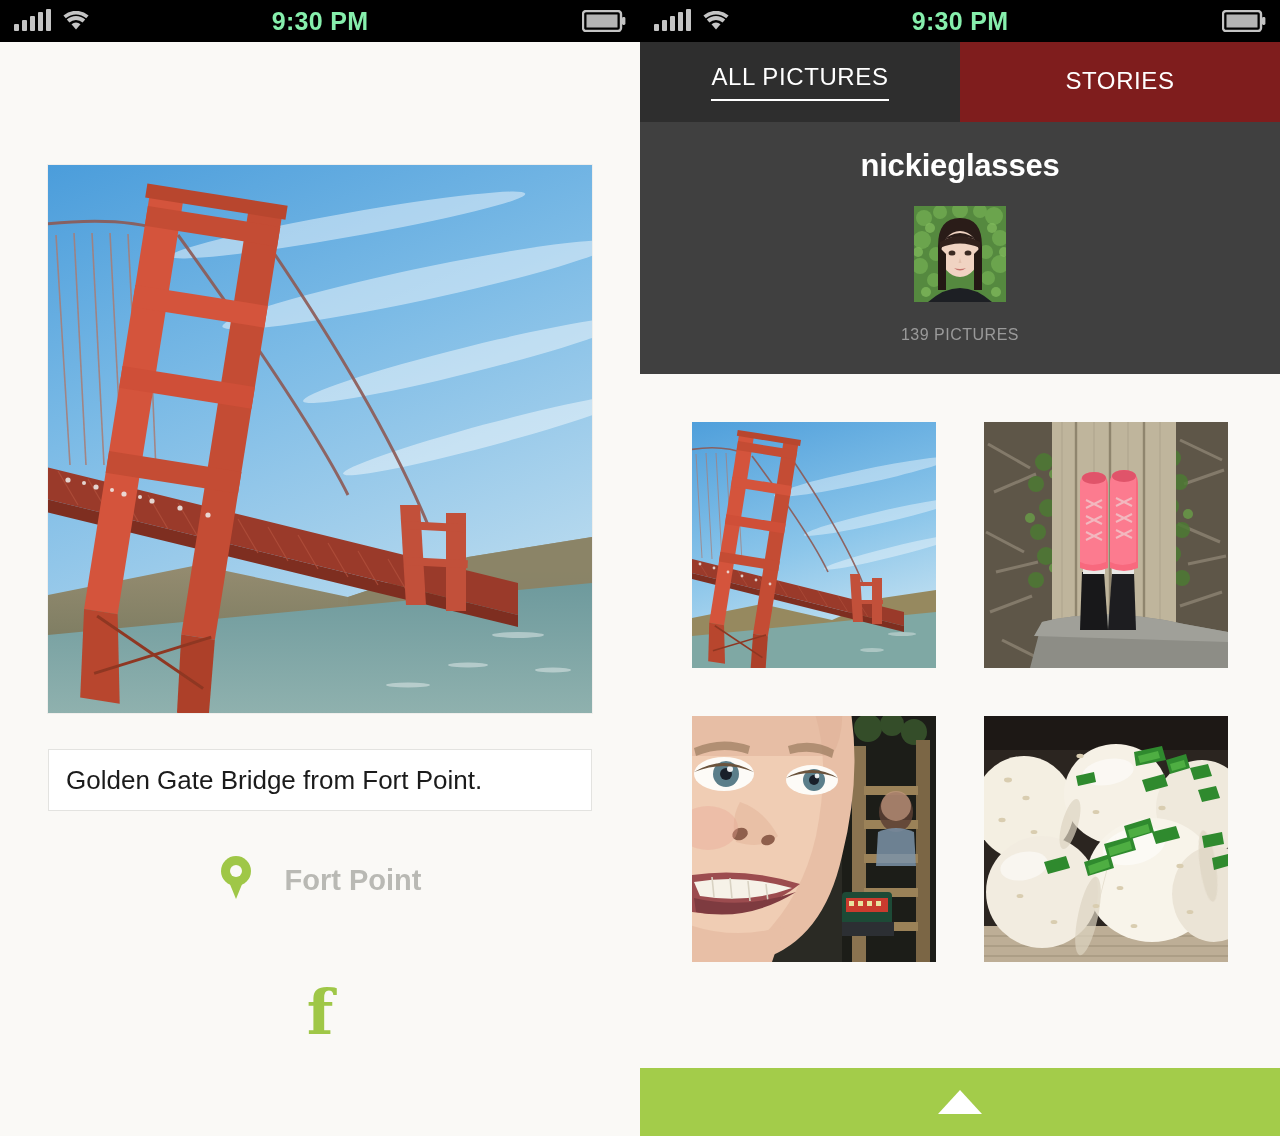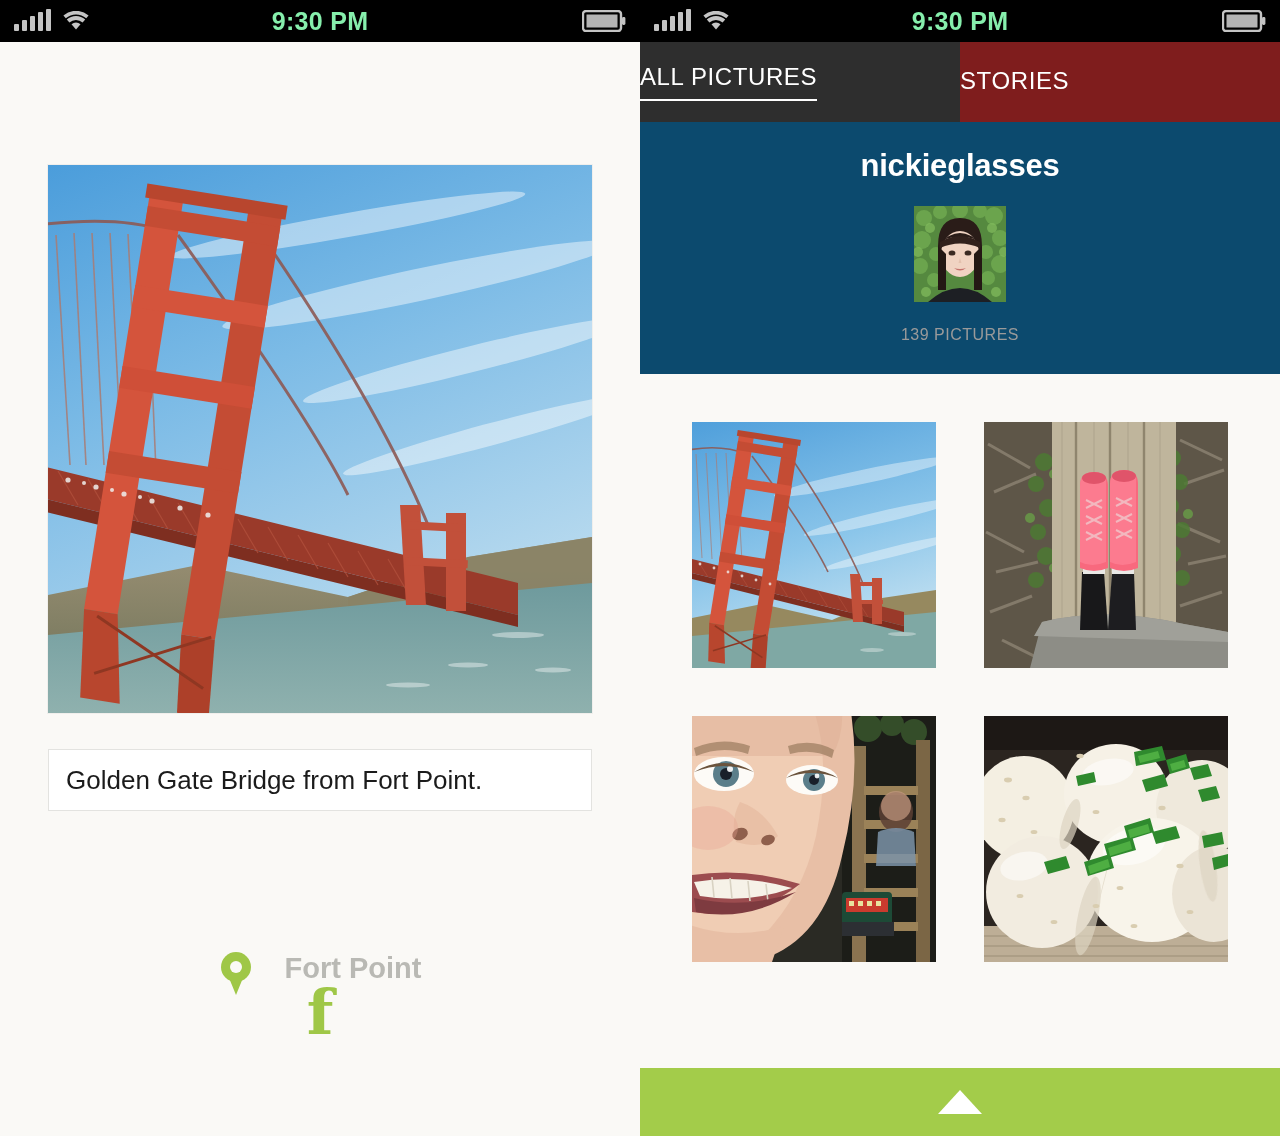--- a/index.html
+++ b/index.html
@@ -37,40 +37,40 @@
   .share-btn .tip { width:0; height:0; border-top:21px solid transparent; border-bottom:21px solid transparent;
       border-left:26px solid #9fc747; }
 
   
   .main-photo { position:absolute; left:48px; top:165px; width:544px; height:548px; overflow:hidden;
       background:#79b6e0; box-shadow:0 0 0 1px rgba(0,0,0,.04); }
   .caption-box { position:absolute; left:48px; top:749px; width:544px; height:62px; background:#fff;
       border:1px solid #e3e3e0; display:flex; align-items:center; padding:12px 17px; }
   .caption-box .txt { font-size:26px; color:#1b1b1b; }
 
-  .location-row { position:absolute; left:0; top:952px; width:640px; display:flex; justify-content:center; gap:32px; cursor:pointer; }
+  .location-row { position:absolute; left:0; top:856px; width:640px; display:flex; align-items:center; justify-content:center; gap:32px; cursor:pointer; }
   .pin { position:relative; width:34px; height:48px; }
   .pin:before { content:""; position:absolute; left:2px; top:0; width:30px; height:30px; border-radius:50%; background:#9fc747; }
   .pin:after { content:""; position:absolute; left:8px; top:21px; width:0; height:0;
       border-left:9px solid transparent; border-right:9px solid transparent; border-top:22px solid #9fc747; }
   .pin em { position:absolute; left:11px; top:9px; width:12px; height:12px; border-radius:50%; background:#faf9f6; }
   .loc-name { font-size:29px; font-weight:bold; color:#b9b9b4; }
 
   .fb-icon { position:absolute; left:0; top:982px; width:640px; text-align:center; cursor:pointer;
       color:#9fc747; font-size:62px; font-weight:bold; font-family:"DejaVu Serif", serif; line-height:1; }
 
   
   .tabs { display:flex; height:80px; }
-  .tab { flex:1; display:flex; align-items:center; cursor:pointer; position:relative; }
+  .tab { flex:1; display:flex; align-items:center; justify-content:center; cursor:pointer; position:relative; }
   .tab.active { background:#2e2e2e; }
   .tab.inactive { background:#7f1d1d; }
   .tab span { color:#fff; font-size:24px; letter-spacing:.6px; padding-bottom:2px; }
   .tab.active span { border-bottom:2px solid #fff; padding-bottom:8px; }
 
-  .profile-block { background:#0c4a6e; padding:26px 0 30px; text-align:center; }
+  .profile-block { background:#404040; padding:26px 0 30px; text-align:center; }
   .prof-name { color:#fff; font-size:31px; font-weight:bold; letter-spacing:-.2px; }
   .avatar { width:92px; height:96px; margin:22px auto 0; overflow:hidden; background:#3c7a34; }
   .prof-count { margin-top:24px; color:#9a9a9a; font-size:16px; letter-spacing:.5px; }
 
   .grid { position:relative; padding:48px 0 0; }
   .grid-row { display:flex; justify-content:center; gap:48px; margin-bottom:48px; }
   .cell { width:244px; height:246px; overflow:hidden; background:#ddd; cursor:pointer; }
 
   .bottom-bar { position:absolute; left:0; bottom:0; width:640px; height:68px; background:#a3cc4a;
       display:flex; align-items:center; justify-content:center; cursor:pointer; }

